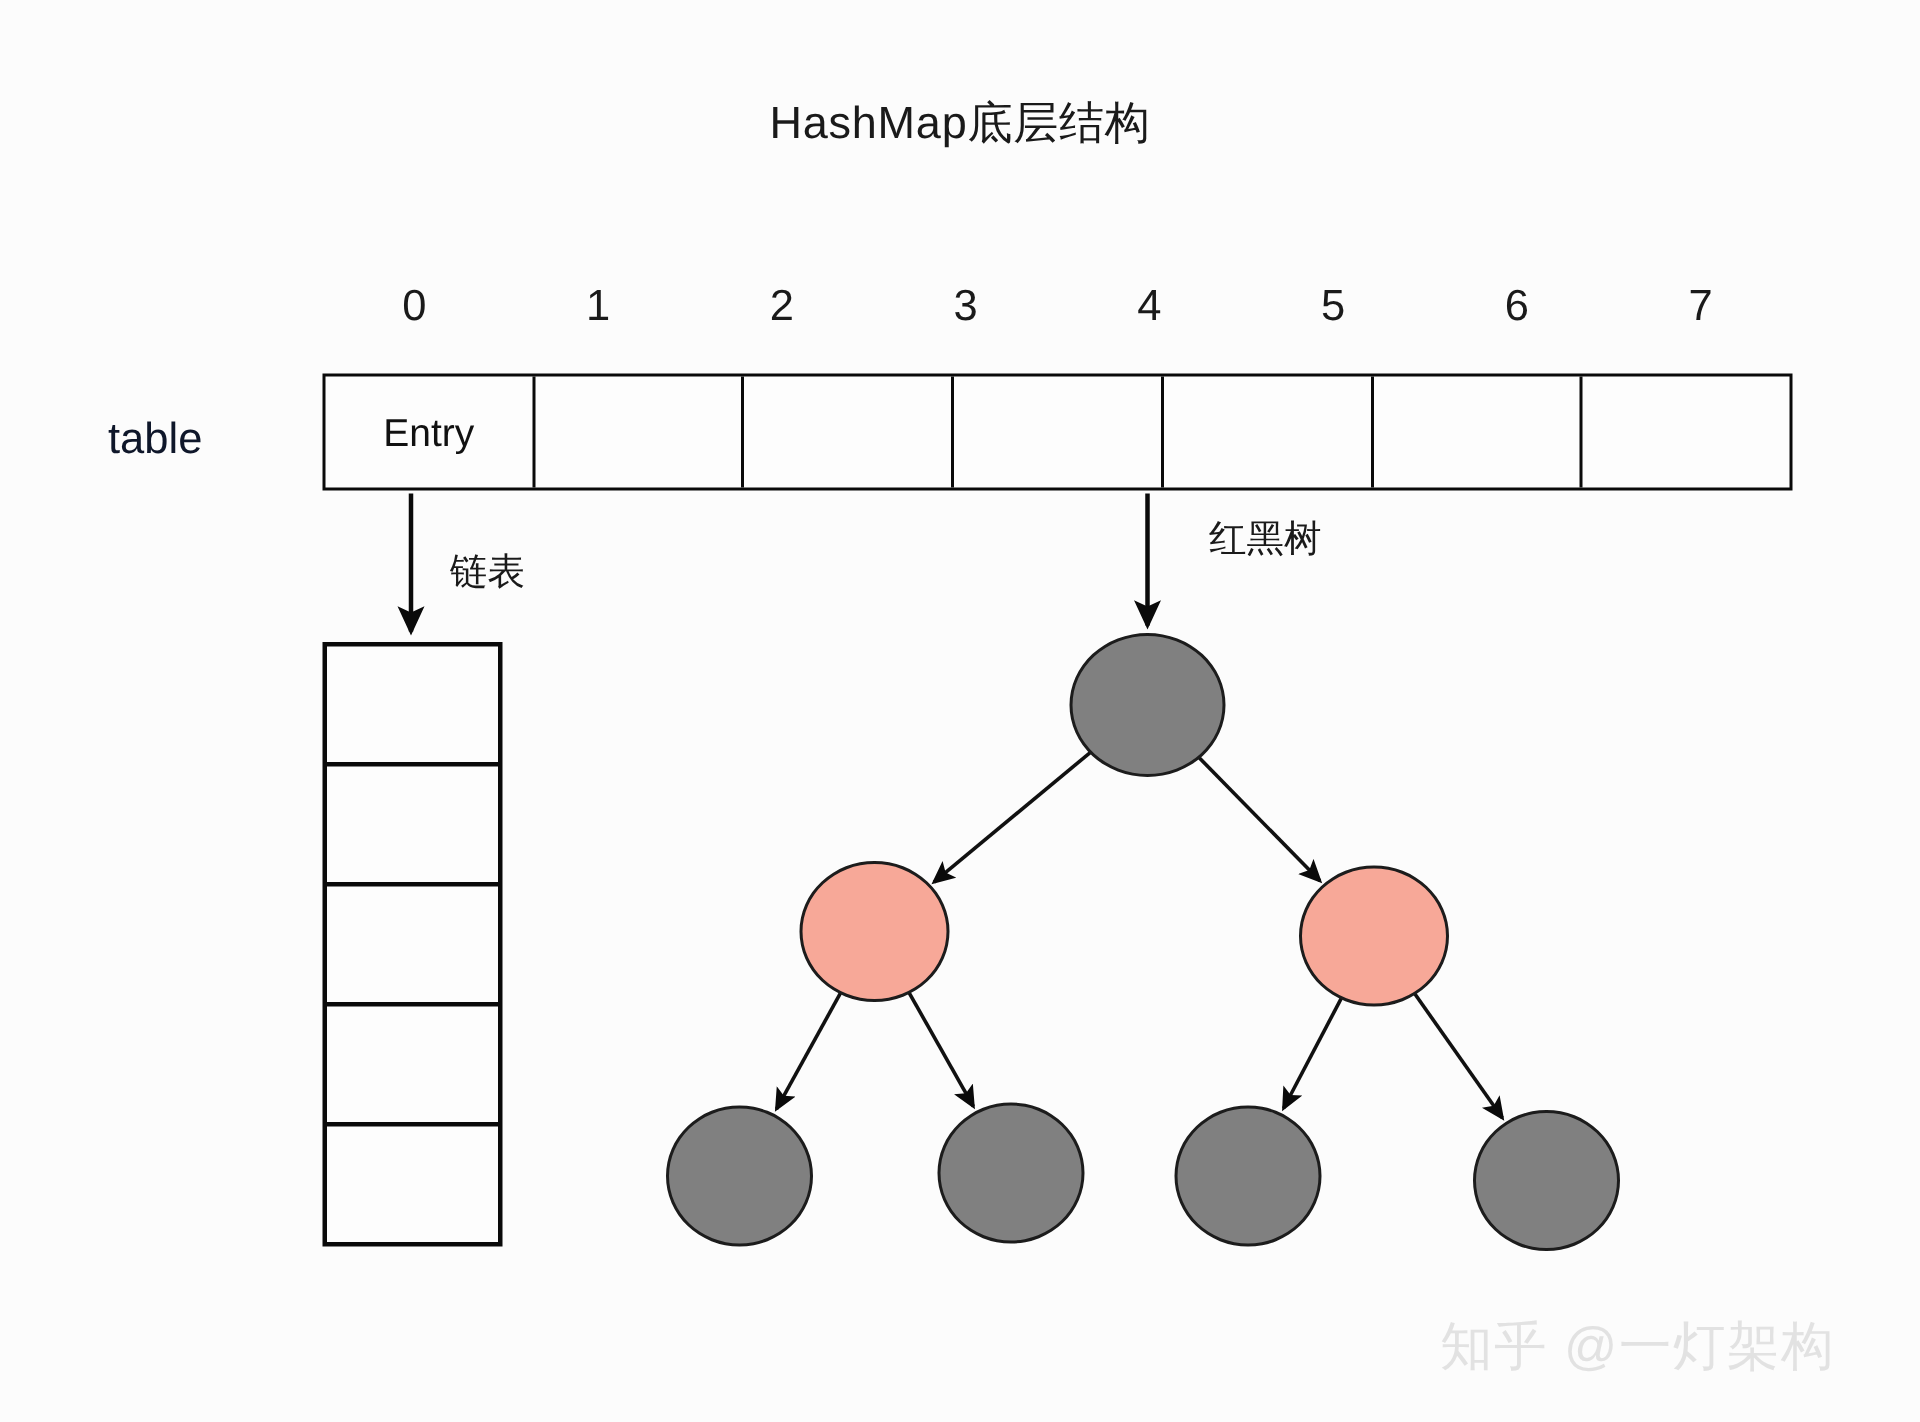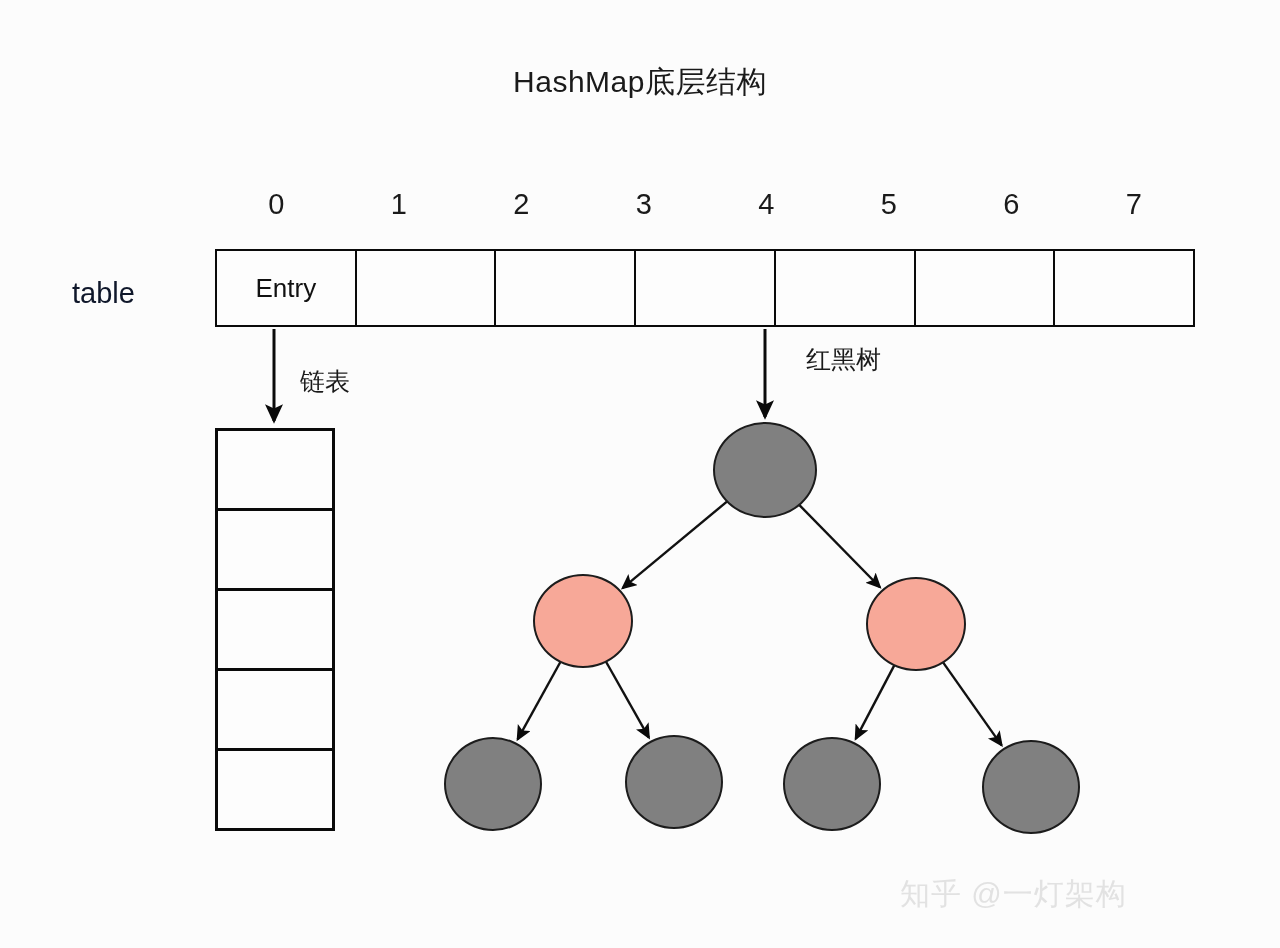--- a/index.html
+++ b/index.html
@@ -123,23 +123,23 @@
   
   .tree-node {
     position: absolute;
     border-radius: 50%;
     border: 2.5px solid #1c1c1c;
     box-sizing: border-box;
   }
 
   
   #watermark {
-    left: 900px;
+    left: 960px;
     top: 874px;
-    font-size: 30px;
+    font-size: 35px;
     color: #e2e2e2;
     white-space: nowrap;
     letter-spacing: 1px;
   }
 </style>
 </head>
 <body>
 
 <div id="canvas">
 

